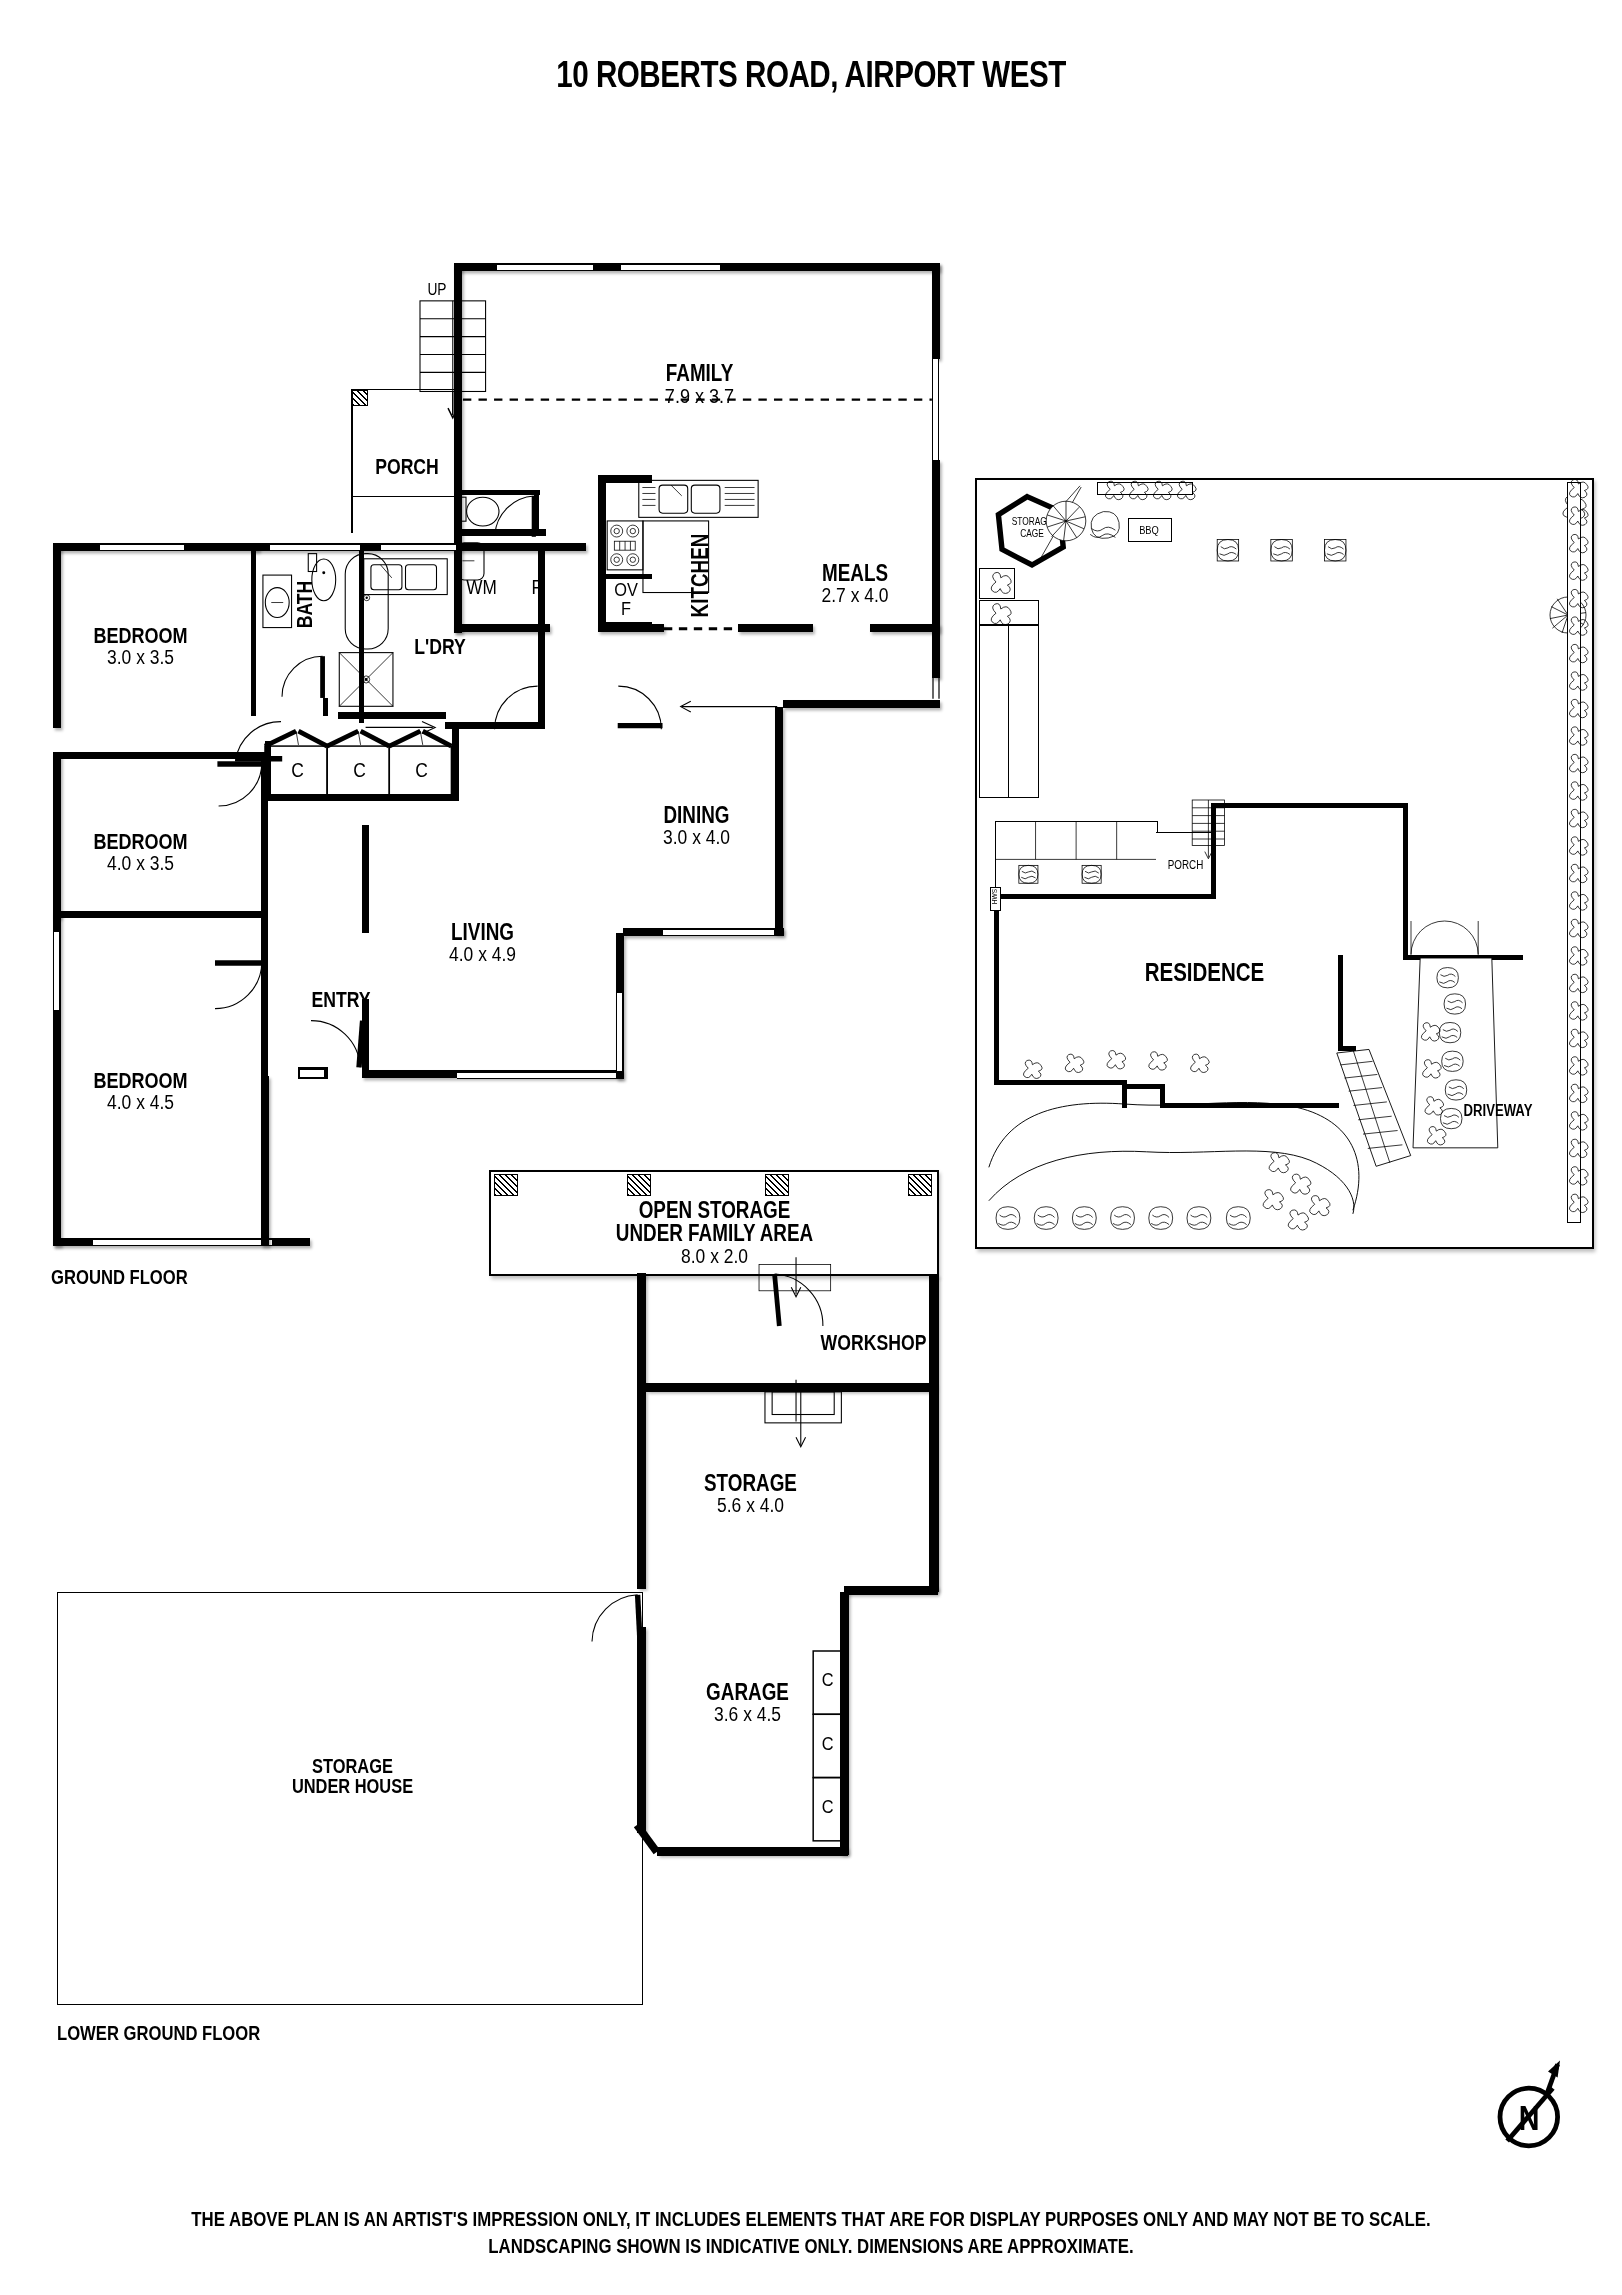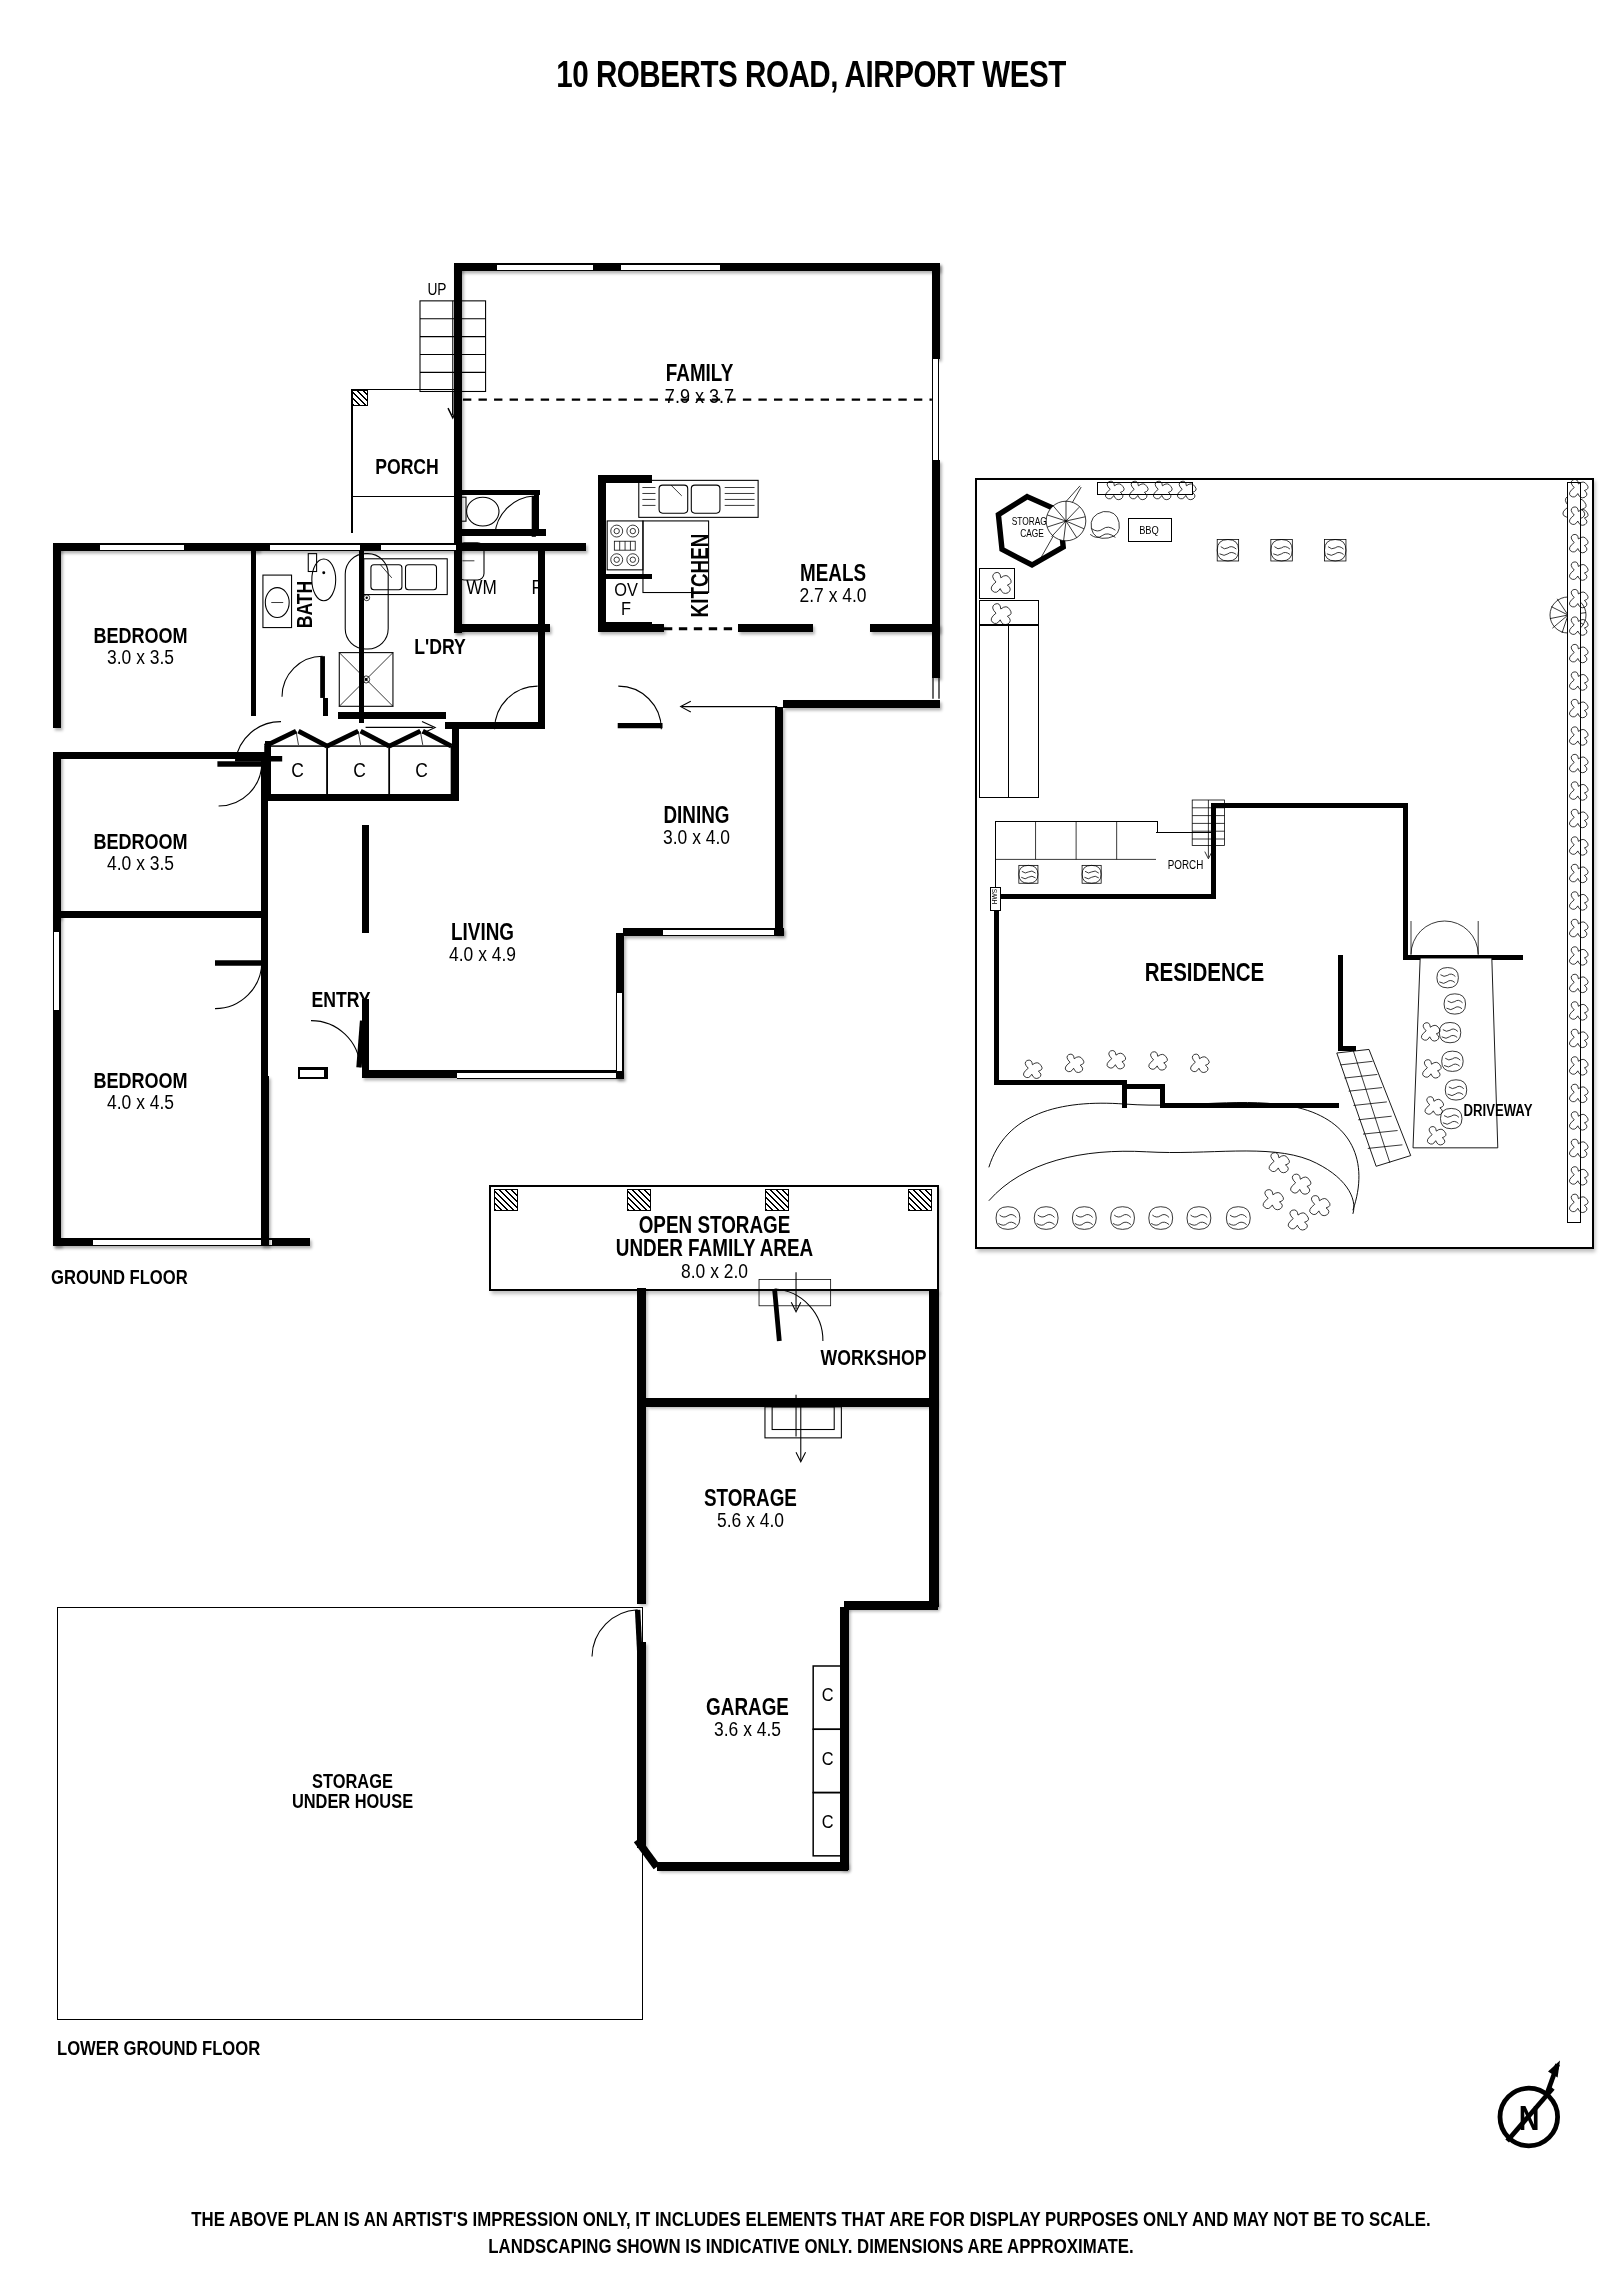--- a/index.html
+++ b/index.html
@@ -185,21 +185,21 @@
 
       <rect x="75" y="82" width="110" height="120" class="stroke-thin" fill="#fff"></rect>
     </svg>
 
     <div class="w" style="left:598px;top:574px;width:54px;height:5.4px;"></div>
     <div class="w" style="left:598px;top:622px;width:54px;height:6px;"></div>
     <div class="tiny" style="left:604px;top:579px;font-size:19px;width:44px;">OV</div>
     <div class="tiny" style="left:604px;top:598px;font-size:19px;width:44px;">F</div>
     <div class="tiny vert" style="left:643px;top:562px;font-size:23px;font-weight:bold;width:114px;">KITCHEN</div>
 
-    <div class="lbl" style="left:761px;top:562px;width:144px;">
+    <div class="lbl" style="left:783px;top:562px;width:144px;">
       <span class="n roomname" style="font-size:23px;">MEALS</span>
       <span class="d roomdim" style="font-size:20.3px;">2.7 x 4.0</span>
     </div>
     <div class="winV" style="left:932px;top:634px;width:7.2px;height:0;"></div>
     <div class="w wT" style="left:783px;top:700px;width:157px;height:8.4px;"></div>
     <div class="winH" style="left:870px;top:700px;width:0;height:7.2px;"></div>
 
     <svg width="48" height="96" style="left:909px;top:622px;" viewBox="0 0 80 160">
       <line x1="40" y1="6" x2="40" y2="128" stroke="#000" stroke-width="2"></line>
       <line x1="50" y1="6" x2="50" y2="128" stroke="#000" stroke-width="2"></line>
@@ -358,21 +358,21 @@
     <svg width="120" height="84" style="left:263px;top:1005px;" viewBox="0 0 200 140">
       <path d="M162 104 A 82 82 0 0 0 80 26" class="stroke-thin"></path>
       <line x1="160" y1="104" x2="166" y2="26" stroke="#000" stroke-width="9"></line>
     </svg>
     <div class="w" style="left:298px;top:1067px;width:30px;height:12px;"></div>
     <div class="thin" style="left:299px;top:1069px;width:24px;height:7.2px;border:1.2px solid #000;background:#fff;"></div>
 
     <div class="abs floorcap" style="left:51px;top:1266px;">GROUND FLOOR</div>
   </div>
 
-  <div class="abs" style="left:0;top:16px;width:981px;height:2105px;">
+  <div class="abs" style="left:0;top:1px;width:981px;height:2105px;">
 
     <div class="outline" style="left:489px;top:1169px;width:450px;height:106px;border-width:2.4px;box-shadow:2.4px 3px 3.6px rgba(0,0,0,.25);"></div>
     <div class="pier" style="left:494px;top:1173px;width:24px;height:22px;"></div>
     <div class="pier" style="left:627px;top:1173px;width:24px;height:22px;"></div>
     <div class="pier" style="left:765px;top:1173px;width:24px;height:22px;"></div>
     <div class="pier" style="left:908px;top:1173px;width:24px;height:22px;"></div>
     <div class="lbl" style="left:574px;top:1198px;width:281px;">
       <span class="n roomname" style="font-size:23px;">OPEN STORAGE</span>
       <span class="n roomname" style="font-size:23px;">UNDER FAMILY AREA</span>
       <span class="d roomdim" style="font-size:20.3px;">8.0 x 2.0</span>

